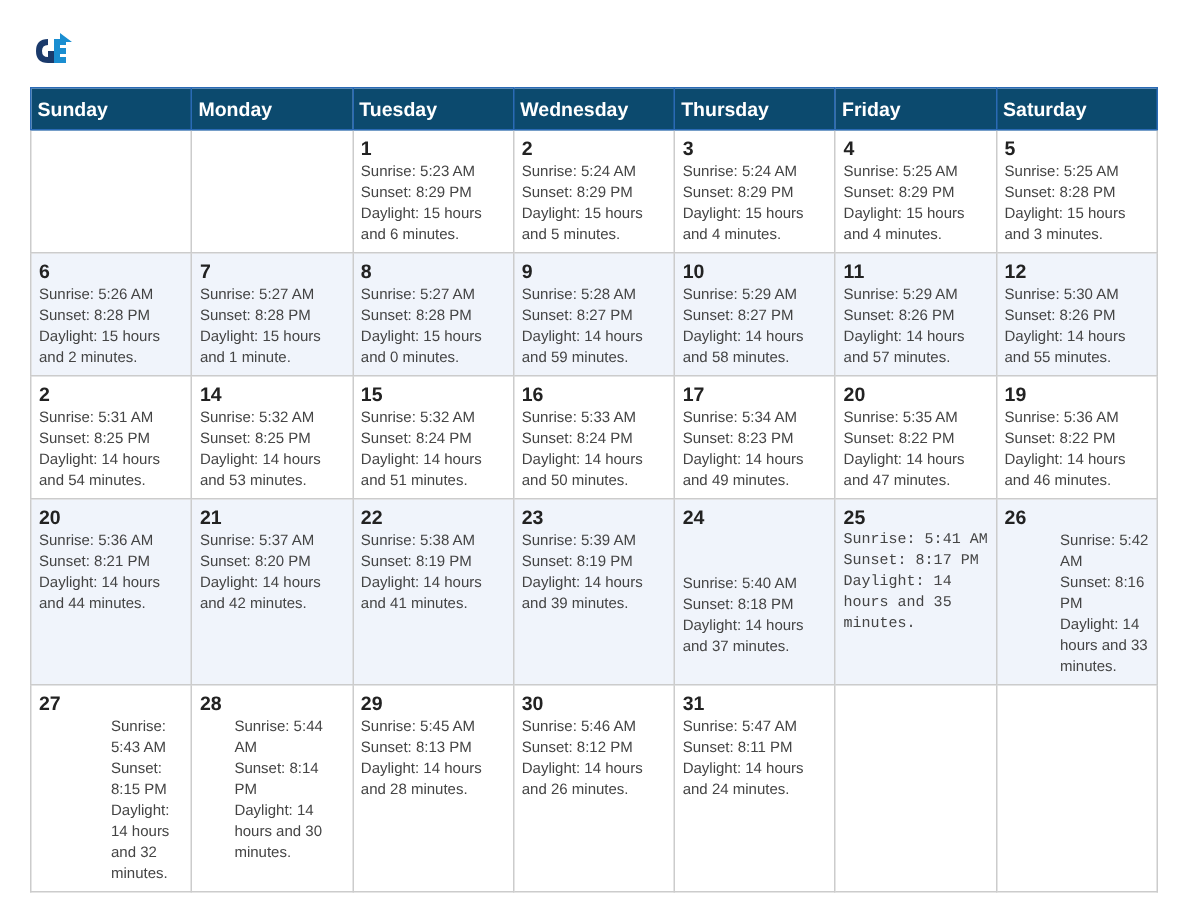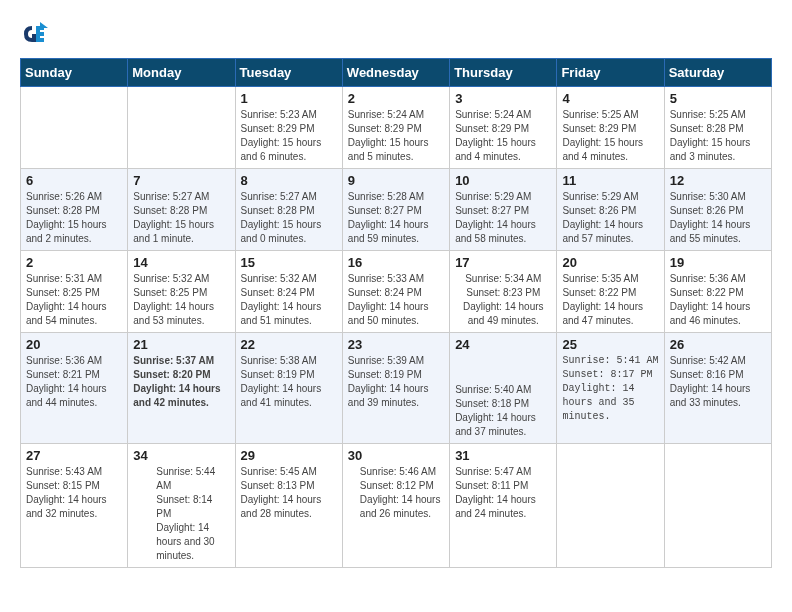--- a/index.html
+++ b/index.html
@@ -228,21 +228,21 @@
 Daylight: 14 hours and 51 minutes.</div>
         </td>
         <td>
           <span class="day-num">16</span>
           <div class="day-info" style="white-space: pre-line;">Sunrise: 5:33 AM
 Sunset: 8:24 PM
 Daylight: 14 hours and 50 minutes.</div>
         </td>
         <td>
           <span class="day-num">17</span>
-          <div class="day-info" style="white-space: pre-line; text-align: center;">Sunrise: 5:34 AM
+          <div class="day-info" style="white-space: pre-line;">Sunrise: 5:34 AM
 Sunset: 8:23 PM
 Daylight: 14 hours and 49 minutes.</div>
         </td>
         <td>
           <span class="day-num">20</span>
           <div class="day-info" style="white-space: pre-line;">Sunrise: 5:35 AM
 Sunset: 8:22 PM
 Daylight: 14 hours and 47 minutes.</div>
         </td>
         <td>
@@ -254,21 +254,21 @@
       </tr>
       <tr class="row-shaded">
         <td>
           <span class="day-num">20</span>
           <div class="day-info" style="white-space: pre-line;">Sunrise: 5:36 AM
 Sunset: 8:21 PM
 Daylight: 14 hours and 44 minutes.</div>
         </td>
         <td>
           <span class="day-num">21</span>
-          <div class="day-info" style="white-space: pre-line; font-weight: bold;">Sunrise: 5:37 AM
+          <div class="day-info" style="white-space: pre-line;">Sunrise: 5:37 AM
 Sunset: 8:20 PM
 Daylight: 14 hours and 42 minutes.</div>
         </td>
         <td>
           <span class="day-num">22</span>
           <div class="day-info" style="white-space: pre-line;">Sunrise: 5:38 AM
 Sunset: 8:19 PM
 Daylight: 14 hours and 41 minutes.</div>
         </td>
         <td>
@@ -284,47 +284,47 @@
 Daylight: 14 hours and 37 minutes.</div>
         </td>
         <td>
           <span class="day-num">25</span>
           <div class="day-info" style="white-space: pre-line; font-family: Liberation Mono, monospace;">Sunrise: 5:41 AM
 Sunset: 8:17 PM
 Daylight: 14 hours and 35 minutes.</div>
         </td>
         <td>
           <span class="day-num">26</span>
-          <div class="day-info" style="white-space: pre-line;">Sunrise: 5:42 AM
+          <div class="day-info" style="white-space: pre-line; margin-left: 37px;">Sunrise: 5:42 AM
 Sunset: 8:16 PM
 Daylight: 14 hours and 33 minutes.</div>
         </td>
       </tr>
       <tr class="row-white">
         <td>
           <span class="day-num">27</span>
-          <div class="day-info" style="white-space: pre-line;">Sunrise: 5:43 AM
+          <div class="day-info" style="white-space: pre-line; margin-left: 48px;">Sunrise: 5:43 AM
 Sunset: 8:15 PM
 Daylight: 14 hours and 32 minutes.</div>
         </td>
         <td>
-          <span class="day-num">34</span>
+          <span class="day-num">28</span>
           <div class="day-info" style="white-space: pre-line; margin-left: 23px;">Sunrise: 5:44 AM
 Sunset: 8:14 PM
 Daylight: 14 hours and 30 minutes.</div>
         </td>
         <td>
           <span class="day-num">29</span>
           <div class="day-info" style="white-space: pre-line;">Sunrise: 5:45 AM
 Sunset: 8:13 PM
 Daylight: 14 hours and 28 minutes.</div>
         </td>
         <td>
           <span class="day-num">30</span>
-          <div class="day-info" style="white-space: pre-line; margin-left: 12px;">Sunrise: 5:46 AM
+          <div class="day-info" style="white-space: pre-line;">Sunrise: 5:46 AM
 Sunset: 8:12 PM
 Daylight: 14 hours and 26 minutes.</div>
         </td>
         <td>
           <span class="day-num">31</span>
           <div class="day-info" style="white-space: pre-line;">Sunrise: 5:47 AM
 Sunset: 8:11 PM
 Daylight: 14 hours and 24 minutes.</div>
         </td>
         <td class="empty-cell"></td>

